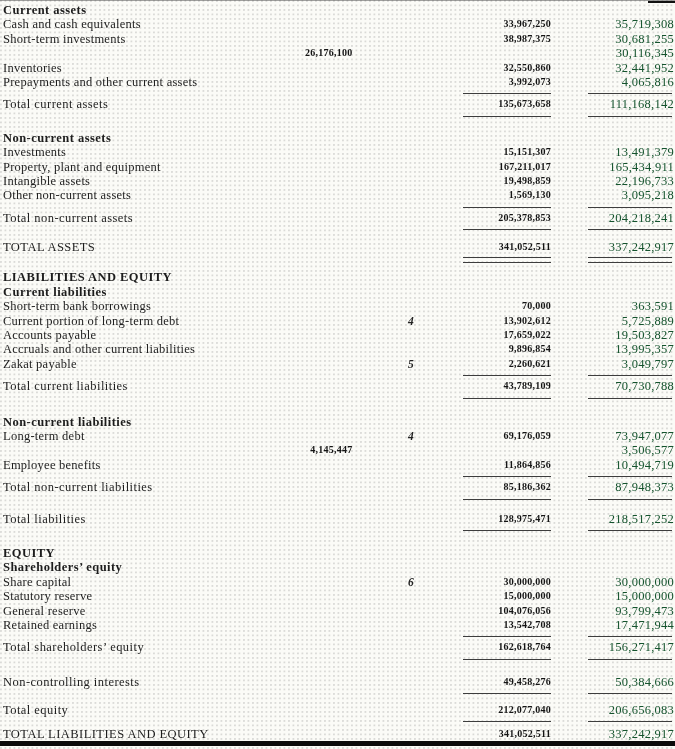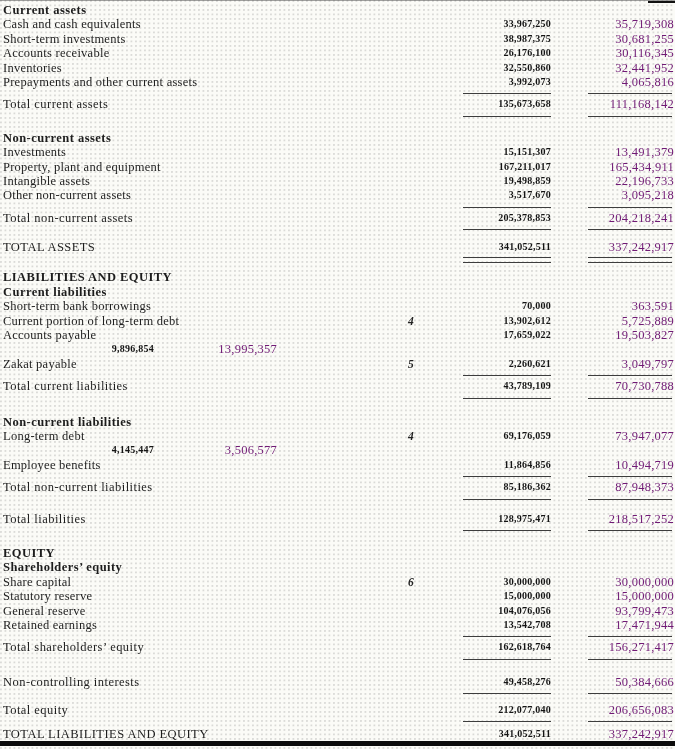--- a/index.html
+++ b/index.html
@@ -9,26 +9,26 @@
     background-image:radial-gradient(circle at 1px 1px, rgba(120,120,120,.26) .7px, rgba(0,0,0,0) 1.3px);
     background-size:4.5px 4.5px;
     font-family:"Liberation Serif","DejaVu Serif",serif;
     color:#1d1d1d;
     -webkit-font-smoothing:antialiased;
   }
   .sheet{
     position:relative;width:675px;height:749px;box-sizing:border-box;
     padding-top:2px;border-top:1px solid rgba(70,70,70,.5);
   }
-  .row{display:flex;height:14.4px;line-height:14.3px;font-size:12.5px;letter-spacing:.25px;}
+  .row{display:flex;height:14.4px;line-height:14.3px;font-size:12.5px;letter-spacing:.25px;justify-content:space-between;}
   .row>div{box-sizing:border-box;}
   .label{flex:1;padding-left:3px;white-space:nowrap;overflow:hidden;}
   .note{width:28px;text-align:center;font-style:italic;font-weight:bold;font-size:11.5px;color:#222;}
   .v1{width:126px;text-align:right;font-weight:bold;color:#141414;font-size:10px;}
-  .v2{width:124px;text-align:right;padding-right:1px;color:#701a75;font-size:12.5px;}
+  .v2{width:124px;text-align:right;padding-right:1px;color:#14532d;font-size:12.5px;}
   .row.header .label{font-weight:bold;letter-spacing:.45px;}
   .row.total .label{font-weight:normal;letter-spacing:.45px;}
   .row.item .label{font-weight:normal;}
   .rulerow{height:8px;}
   .line{border-top:1.6px solid #3d3d3d;width:88px;margin:4px 0 0 auto;}
   .v2 .line{width:84px;margin-right:2px;}
   .line.rule2{height:3.6px;border-top:1.5px solid #3d3d3d;border-bottom:1.5px solid #3d3d3d;margin-top:2.5px;}
   .gap{width:100%;}
   .scan-bar-bottom{position:absolute;left:0;top:740px;width:675px;height:5px;background:#0b0b0b;}
   .scan-sliver-top-right{position:absolute;right:0;top:0;width:27px;height:2px;background:#111;}
@@ -50,21 +50,20 @@
         <div class="v1">33,967,250</div>
         <div class="v2">35,719,308</div>
       </div>
       <div class="row item">
         <div class="label">Short-term investments</div>
         <div class="note"></div>
         <div class="v1">38,987,375</div>
         <div class="v2">30,681,255</div>
       </div>
       <div class="row item">
-        <div class="label">Accounts receivable</div>
         <div class="note"></div>
         <div class="v1">26,176,100</div>
         <div class="v2">30,116,345</div>
       </div>
       <div class="row item">
         <div class="label">Inventories</div>
         <div class="note"></div>
         <div class="v1">32,550,860</div>
         <div class="v2">32,441,952</div>
       </div>
@@ -121,21 +120,21 @@
       </div>
       <div class="row item">
         <div class="label">Intangible assets</div>
         <div class="note"></div>
         <div class="v1">19,498,859</div>
         <div class="v2">22,196,733</div>
       </div>
       <div class="row item">
         <div class="label">Other non-current assets</div>
         <div class="note"></div>
-        <div class="v1">3,517,670</div>
+        <div class="v1">1,569,130</div>
         <div class="v2">3,095,218</div>
       </div>
       <div class="row rulerow">
         <div class="label"></div>
         <div class="note"></div>
         <div class="v1">
           <div class="line rule"></div>
         </div>
         <div class="v2">
           <div class="line rule"></div>
@@ -199,20 +198,21 @@
         <div class="v1">13,902,612</div>
         <div class="v2">5,725,889</div>
       </div>
       <div class="row item">
         <div class="label">Accounts payable</div>
         <div class="note"></div>
         <div class="v1">17,659,022</div>
         <div class="v2">19,503,827</div>
       </div>
       <div class="row item">
+        <div class="label">Accruals and other current liabilities</div>
         <div class="note"></div>
         <div class="v1">9,896,854</div>
         <div class="v2">13,995,357</div>
       </div>
       <div class="row item">
         <div class="label">Zakat payable</div>
         <div class="note">5</div>
         <div class="v1">2,260,621</div>
         <div class="v2">3,049,797</div>
       </div>

